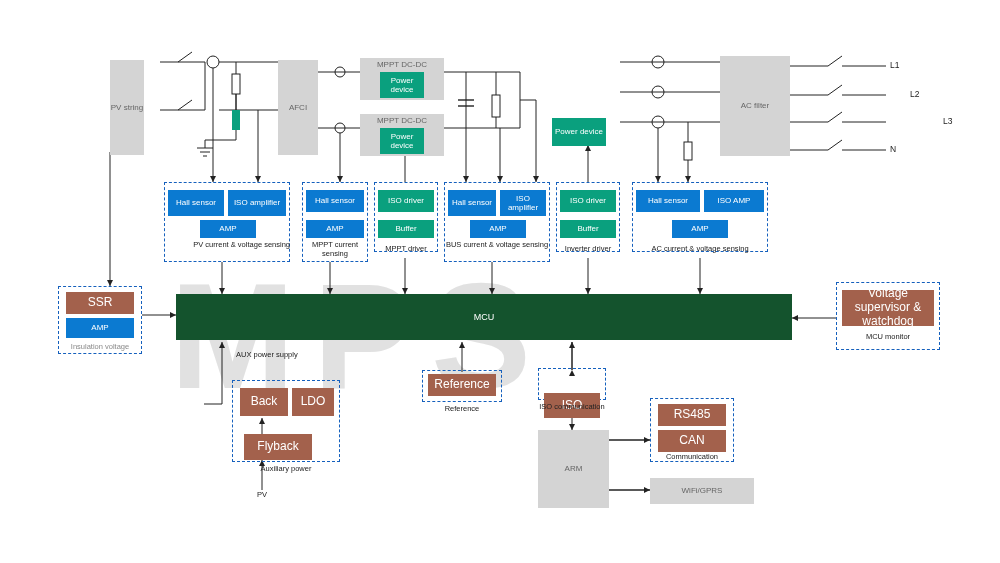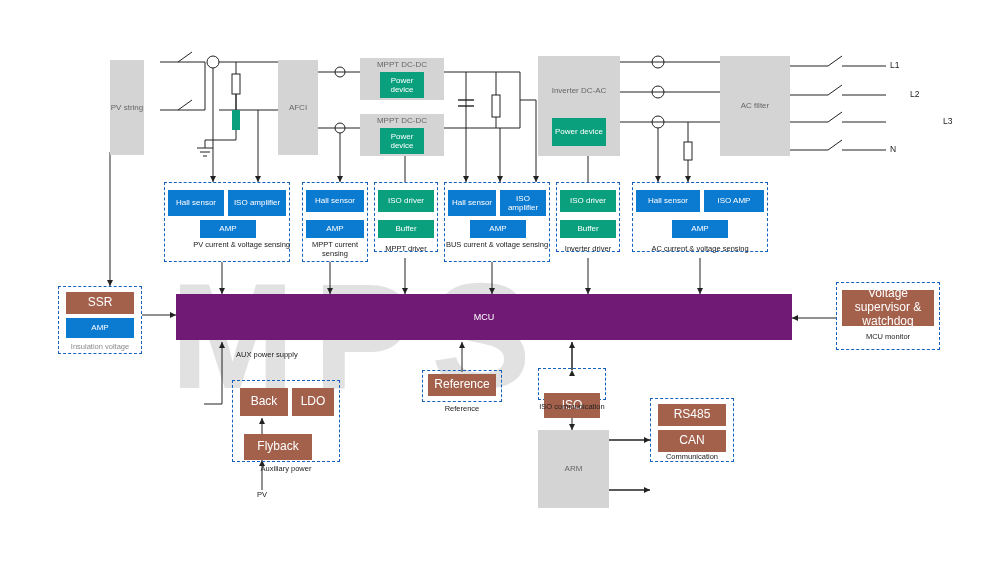--- a/index.html
+++ b/index.html
@@ -7,21 +7,21 @@
        font-family:"Liberation Sans", sans-serif;}
   #stage{position:absolute;left:0;top:0;width:1000px;height:563px;}
   .box{position:absolute;box-sizing:border-box;display:flex;align-items:center;
        justify-content:center;text-align:center;line-height:1.15;}
   .gray{background:#d4d4d4;color:#666;font-size:8px;}
   .blue{background:#0b7ad1;color:#fff;font-size:8px;}
   .green{background:#0aa07e;color:#fff;font-size:8px;}
   .brown{background:#a3614c;color:#fff;font-size:12px;}
   .group{position:absolute;box-sizing:border-box;border:1px dashed #1560bd;}
   .grouplbl{position:absolute;font-size:7.5px;color:#222;text-align:center;}
-  .mcu{position:absolute;background:#701a75;color:#fff;font-size:9px;
+  .mcu{position:absolute;background:#14532d;color:#fff;font-size:9px;
        display:flex;align-items:center;justify-content:center;}
   .lbl{position:absolute;font-size:7.5px;color:#222;text-align:center;}
   svg.wires{position:absolute;left:0;top:0;width:1000px;height:563px;overflow:visible;}
   .wm{position:absolute;color:rgba(200,200,200,0.55);font-weight:bold;
       pointer-events:none;user-select:none;}
   .termlbl{position:absolute;font-size:8.5px;color:#222;}
 </style>
 </head>
 <body>
 
@@ -164,23 +164,20 @@
     <span>Power device</span>
   </div>
 
   <div class="box gray" style="left:360px;top:114px;width:84px;height:42px;align-items:flex-start;padding-top:2px;">
     <span>MPPT DC-DC</span>
   </div>
   <div class="box green" style="left:380px;top:128px;width:44px;height:26px;">
     <span>Power device</span>
   </div>
 
-  <div class="box gray" style="left:538px;top:56px;width:82px;height:100px;align-items:flex-start;padding-top:30px;">
-    <span>Inverter DC-AC</span>
-  </div>
   <div class="box green" style="left:552px;top:118px;width:54px;height:28px;">
     <span>Power device</span>
   </div>
 
   <div class="box gray" style="left:720px;top:56px;width:70px;height:100px;">
     <span>AC filter</span>
   </div>
 
   <div class="termlbl" style="left:890px;top:60px;">
     <span>L1</span>
@@ -337,14 +334,17 @@
   <div class="box brown" style="left:658px;top:404px;width:68px;height:22px;">
     <span>RS485</span>
   </div>
   <div class="box brown" style="left:658px;top:430px;width:68px;height:22px;">
     <span>CAN</span>
   </div>
   <div class="grouplbl" style="left:650px;top:452px;width:84px;">
     <span>Communication</span>
   </div>
 
+  <div class="box gray" style="left:650px;top:478px;width:104px;height:26px;">
+    <span>WiFi/GPRS</span>
+  </div>
 
 </div>
 
 </body></html>

